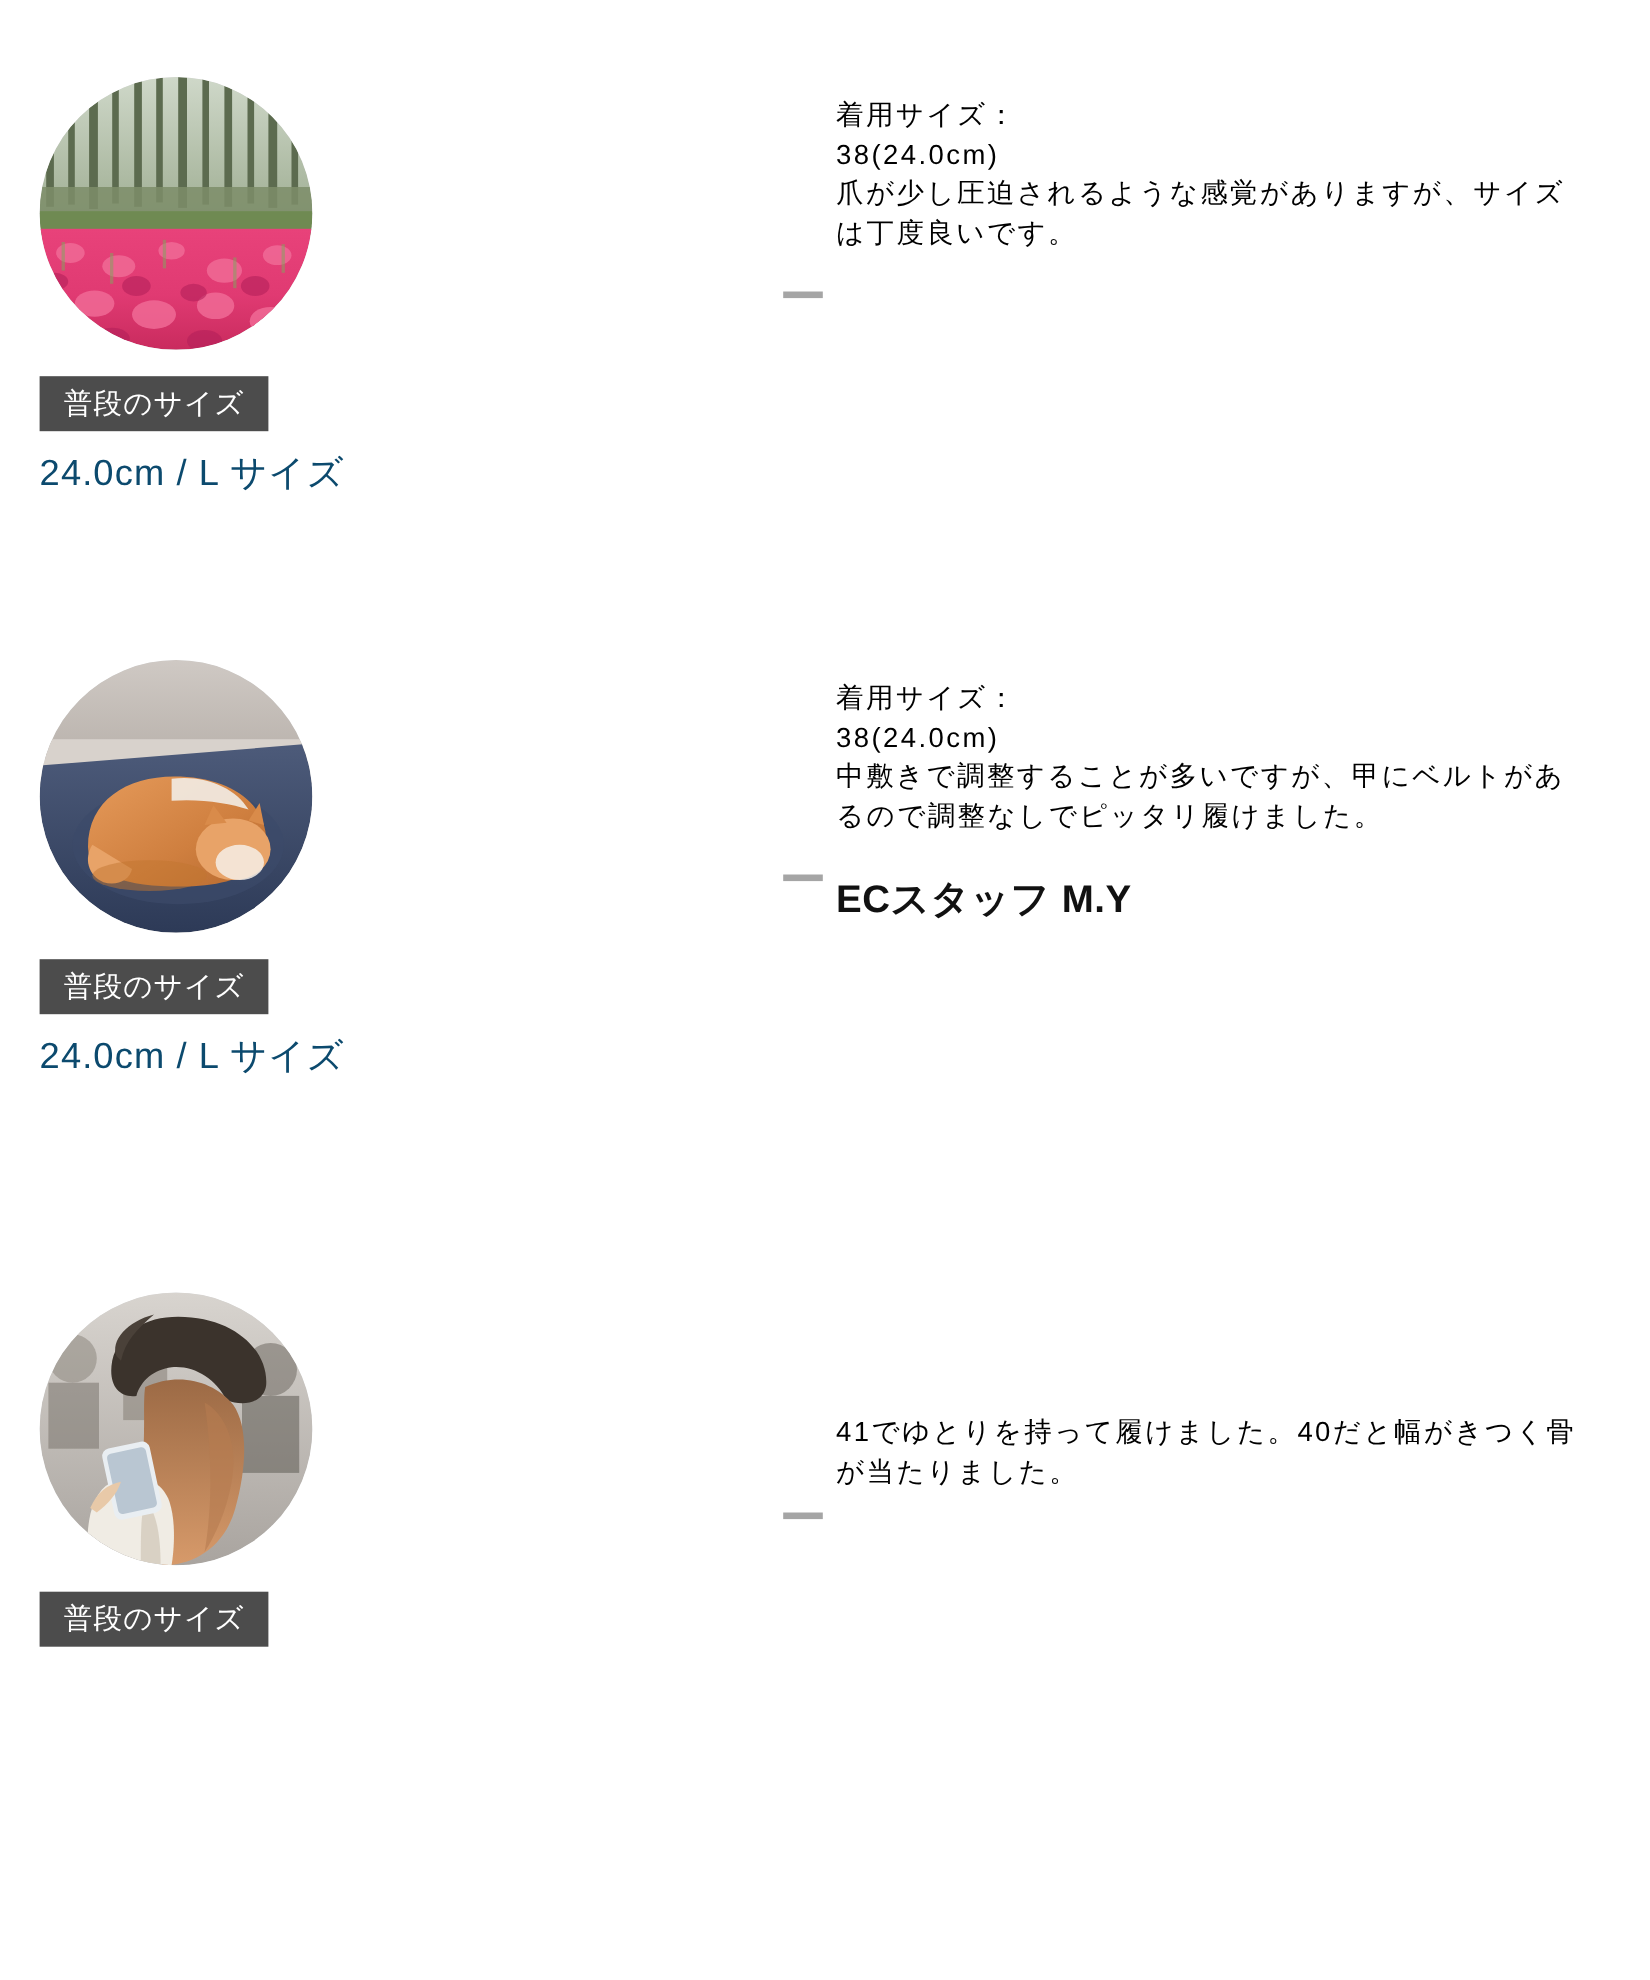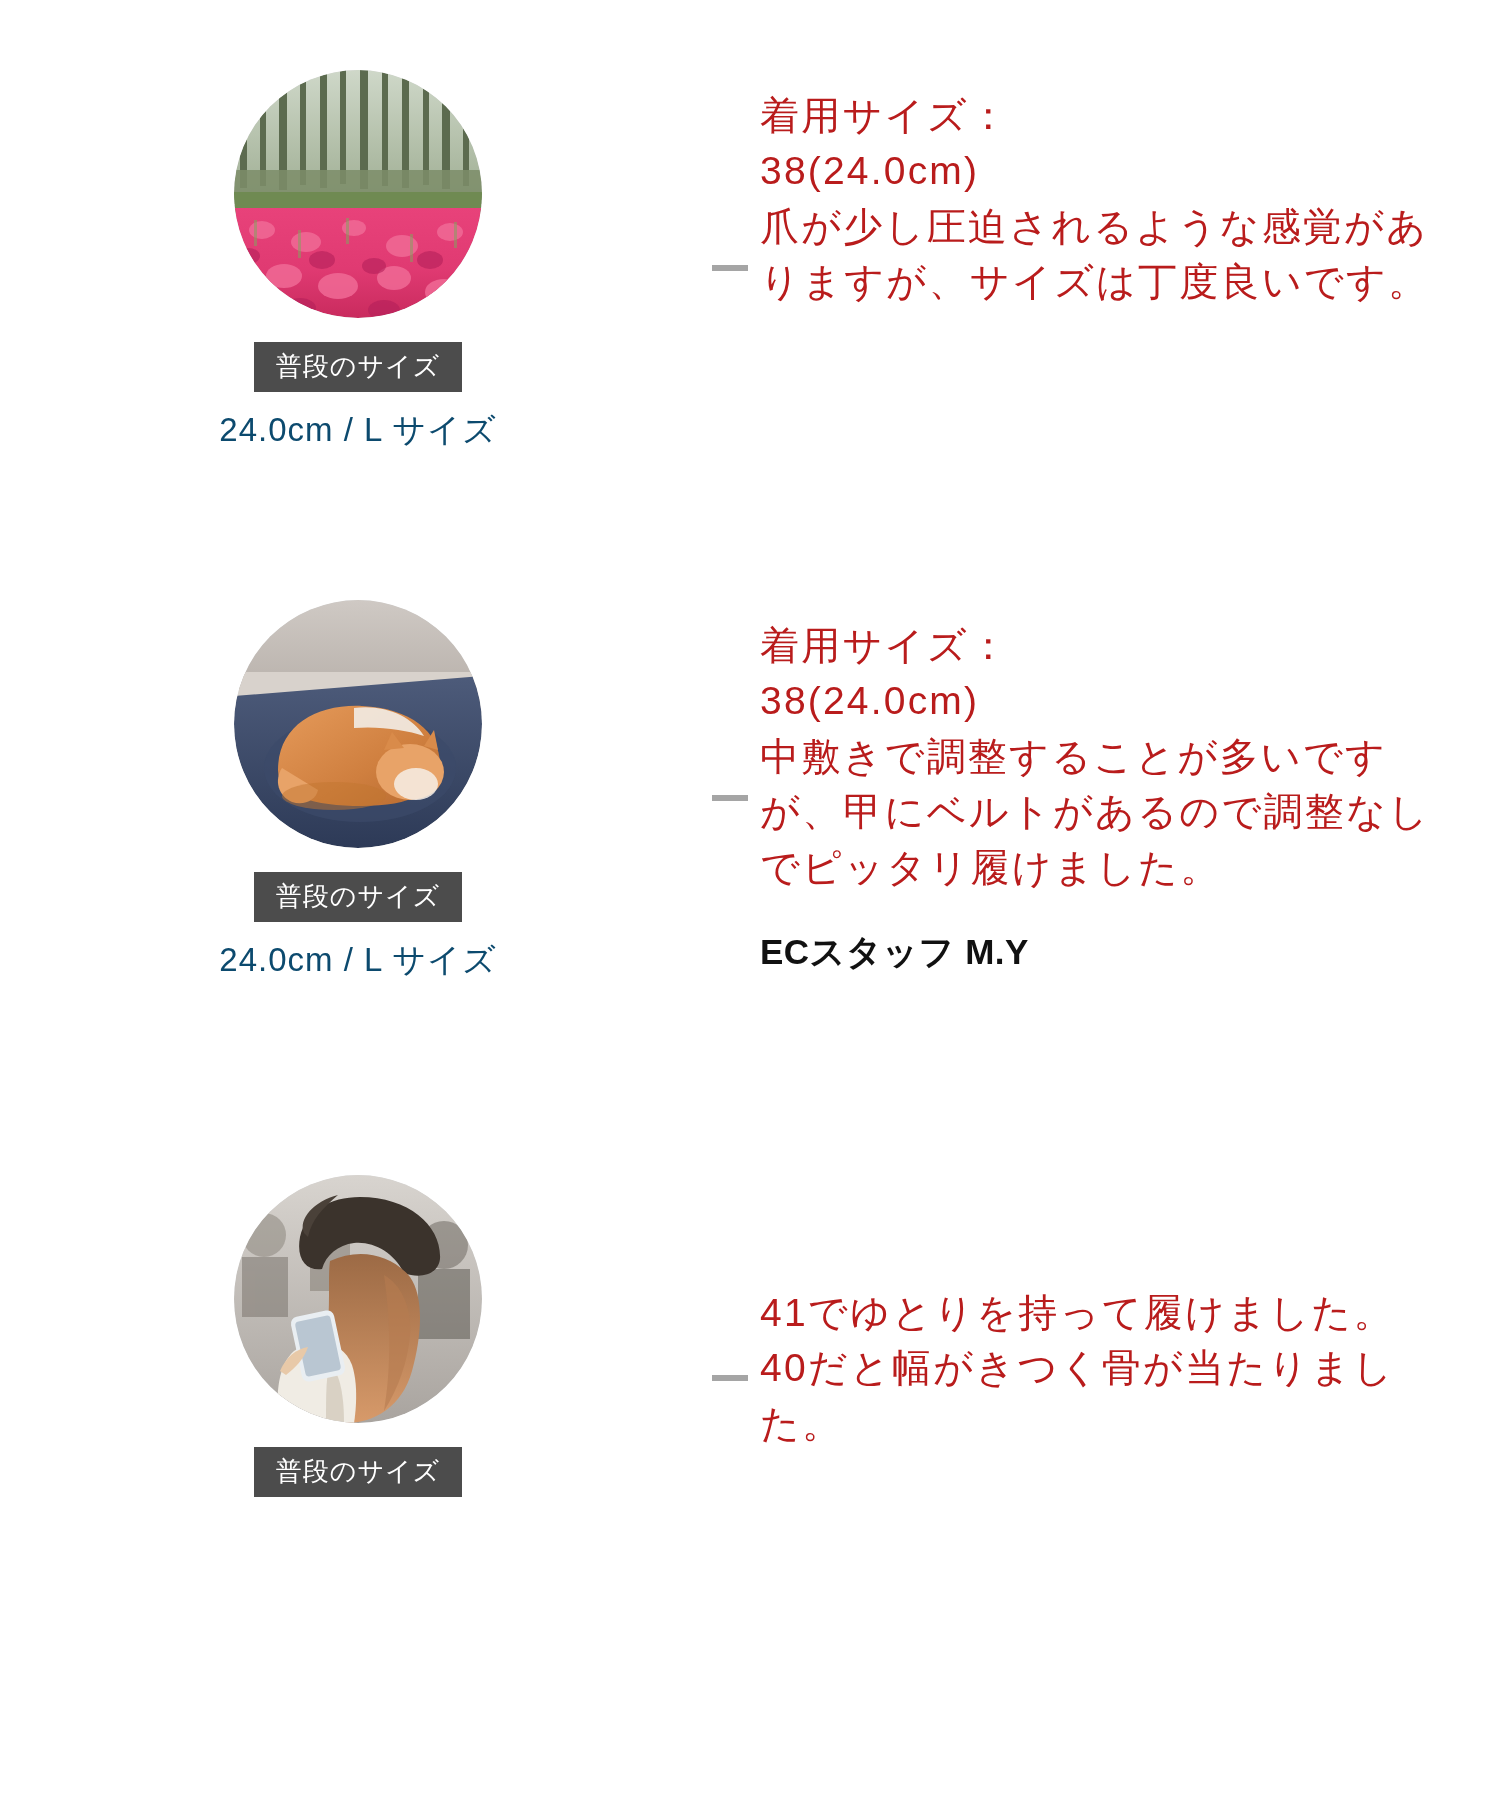--- a/index.html
+++ b/index.html
@@ -35,23 +35,23 @@
   .row-1 { height: 600px; padding-top: 70px; }
   .row-2 { height: 575px; padding-top: 0px; }
   .row-3 { height: 560px; padding-top: 0px; }
 
   
   .staff-block {
     width: 700px;
     flex: 0 0 700px;
     display: flex;
     flex-direction: column;
-    align-items: center;
+    align-items: flex-start;
     box-sizing: border-box;
-    padding-left: 16px;
+    padding-left: 36px;
   }
   .avatar {
     width: 248px;
     height: 248px;
     border-radius: 50%;
     overflow: hidden;
     position: relative;
     background: #d9d9d9;
   }
   .avatar svg { display: block; width: 248px; height: 248px; }
@@ -91,24 +91,24 @@
     background: #a5a5a5;
   }
 
   
   .comment-block {
     flex: 1 1 auto;
     box-sizing: border-box;
     padding-right: 60px;
   }
   .comment-text {
-    font-size: 39px;
+    font-size: 25px;
     line-height: 1.42;
     letter-spacing: 2.2px;
-    color: #b91c1c;
+    color: #000000;
     white-space: pre-line;
     font-family: "Liberation Sans", "DejaVu Sans", sans-serif;
   }
   .staff-name {
     margin-top: 34px;
     font-size: 35px;
     font-weight: 700;
     letter-spacing: 0.5px;
     color: #111111;
   }

